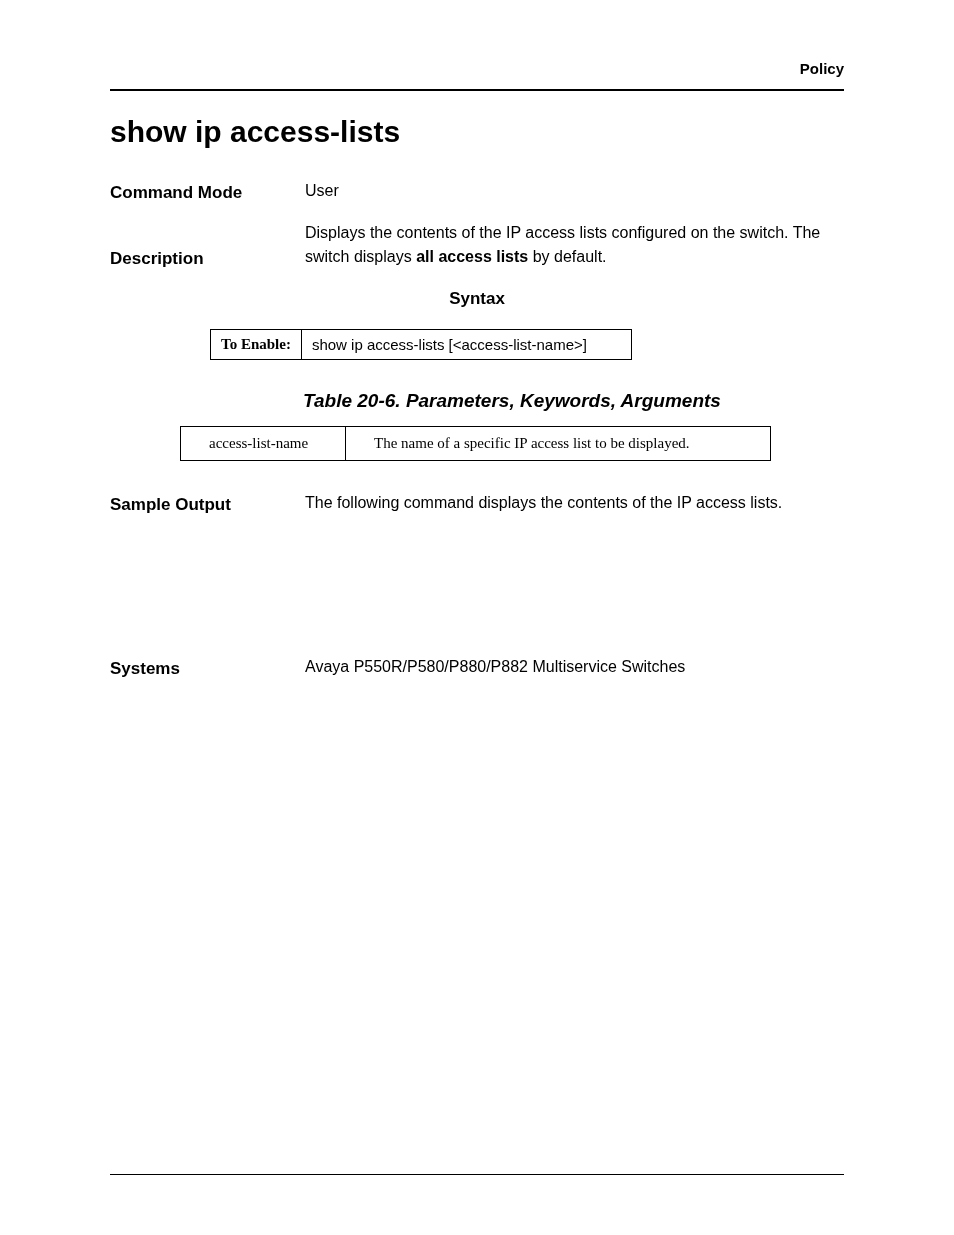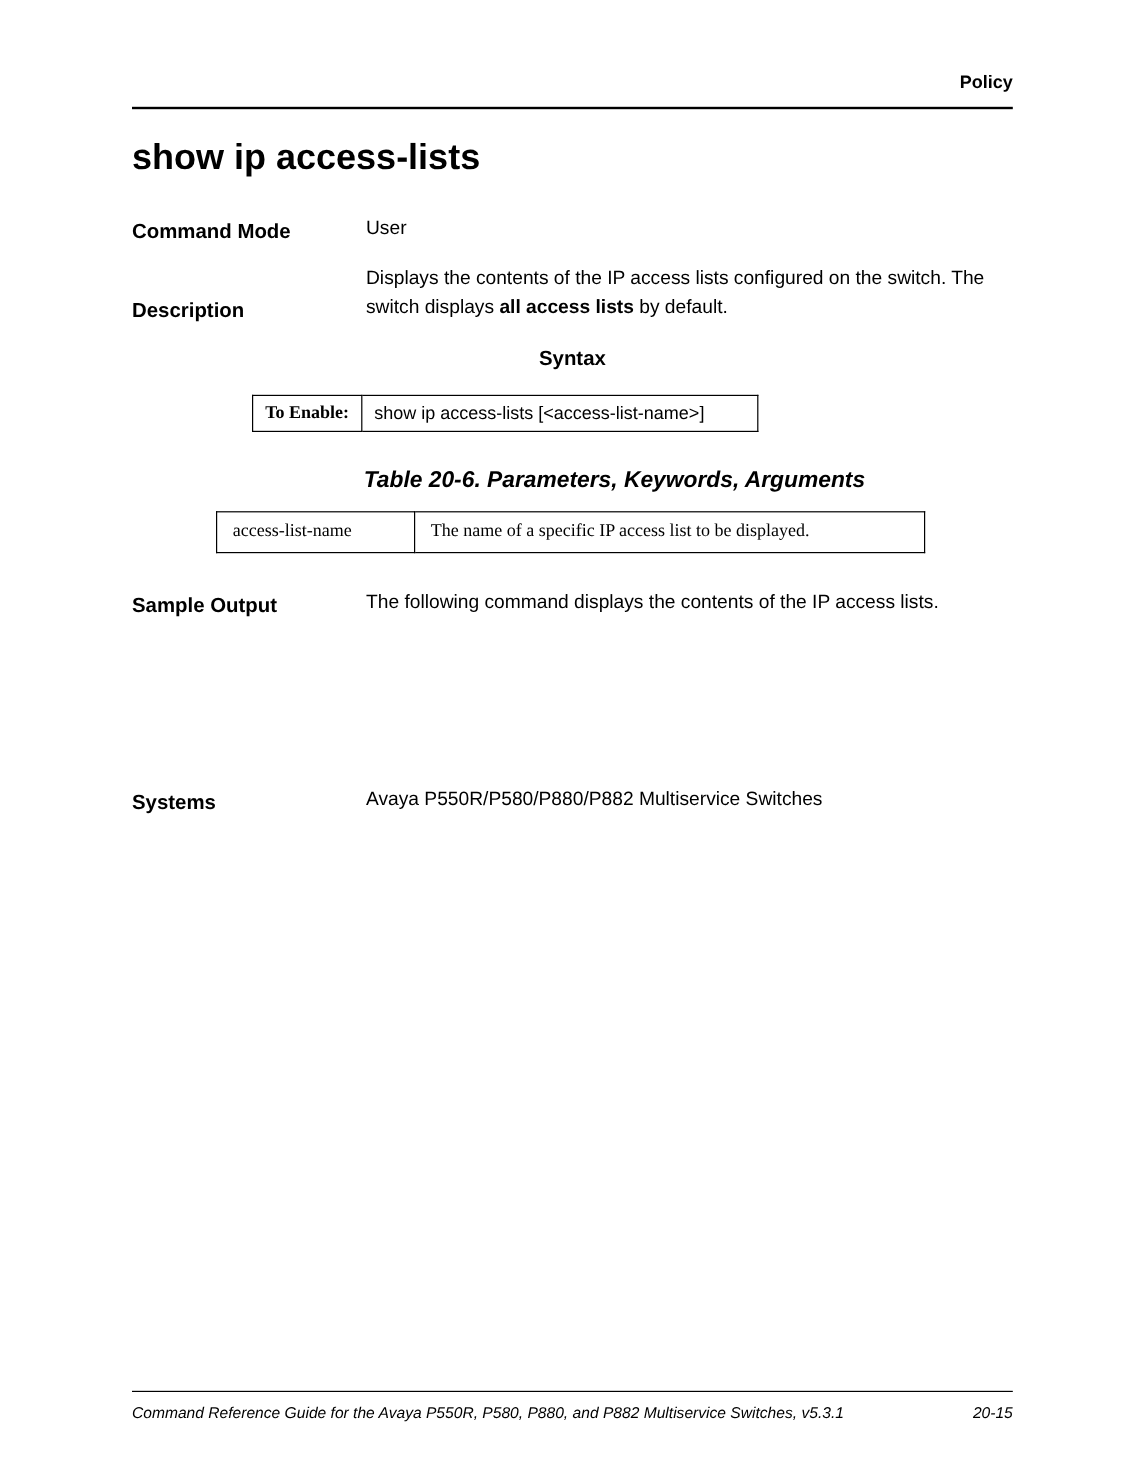--- a/index.html
+++ b/index.html
@@ -97,21 +97,21 @@
     .param-table th {
       border: 1px solid #000;
       padding: 8px 12px;
       font-family: Georgia, 'Times New Roman', serif;
       font-weight: bold;
       font-size: 15px;
       text-align: left;
     }
     .param-table td {
       border: 1px solid #000;
-      padding: 8px 13px;
+      padding: 8px 28px;
       font-family: Georgia, 'Times New Roman', serif;
       font-size: 15px;
     }
     .param-table .col-name {
       width: 165px;
     }
     .param-table .col-def {
       width: 425px;
     }
     .footer {
@@ -182,17 +182,13 @@
   <div class="field-value">The following command displays the contents of the IP access lists.</div>
 </div>
 
 <div class="field-row gap-large">
   <div class="field-label">Systems</div>
   <div class="field-value">Avaya P550R/P580/P880/P882 Multiservice Switches</div>
 </div>
 
 <div class="footer">
   <div class="footer-rule"></div>
-  <div class="footer-row">
-    <span>Command Reference Guide for the Avaya P550R, P580, P880, and P882 Multiservice Switches, v5.3.1</span>
-    <span>20-15</span>
-  </div>
 </div>
 
 </body></html>

